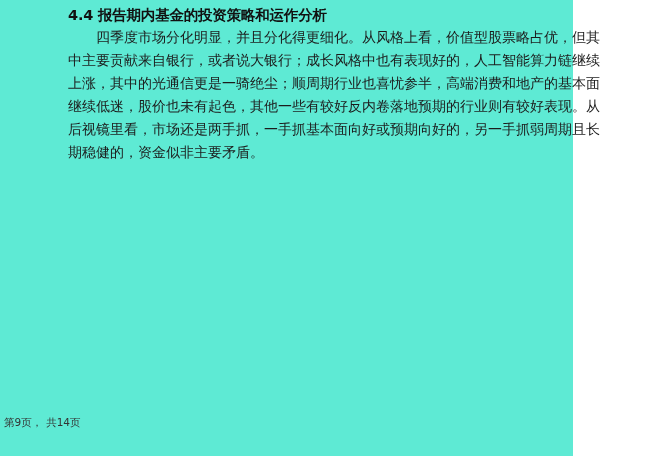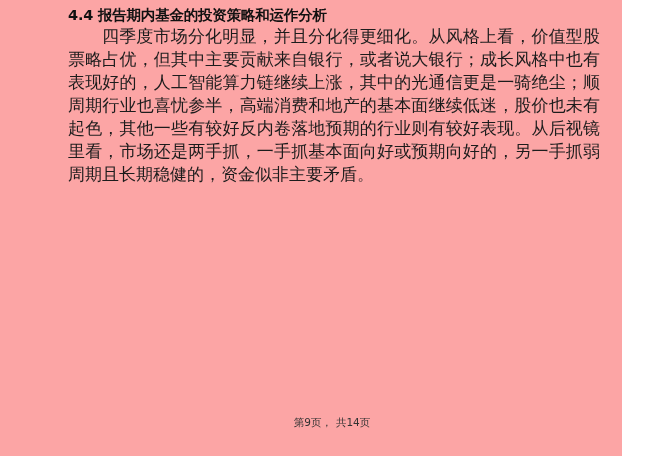--- a/index.html
+++ b/index.html
@@ -12,59 +12,57 @@
       height: 456px;
       position: relative;
       overflow: hidden;
       font-family: "DejaVu Serif", "Liberation Serif", serif;
       color: #1a1a1a;
     }
     .page {
       position: absolute;
       left: 0;
       top: 0;
-      width: 622px;
+      width: 573px;
       height: 456px;
-      background: #fca5a5;
+      background: #5eead4;
     }
     .content {
       position: absolute;
       left: 68px;
       top: 4px;
       width: 532px;
     }
     .section-title {
       font-family: "DejaVu Sans", "Liberation Sans", sans-serif;
       font-weight: bold;
       font-size: 14.5px;
       line-height: 22px;
       height: 22px;
       margin: 0;
       color: #111111;
       white-space: nowrap;
       letter-spacing: -0.2px;
     }
     .para {
       margin: 0 0 3px 0;
-      font-size: 17px;
+      font-size: 14px;
       line-height: 23px;
       text-indent: 2em;
       text-align: justify;
       text-align-last: left;
       color: #1c1c1c;
       letter-spacing: 0px;
       word-break: break-all;
-      font-family: Liberation Mono, monospace;
     }
     .footer {
       position: absolute;
       top: 414px;
       left: 0;
       width: 660px;
-      text-align: center;
       font-family: "DejaVu Sans", "Liberation Sans", sans-serif;
       font-size: 10.5px;
       line-height: 16px;
       color: #333333;
     }
     .footer span { display: inline-block; margin-left: 4px; }
   </style>
 </head>
 <body>
 

